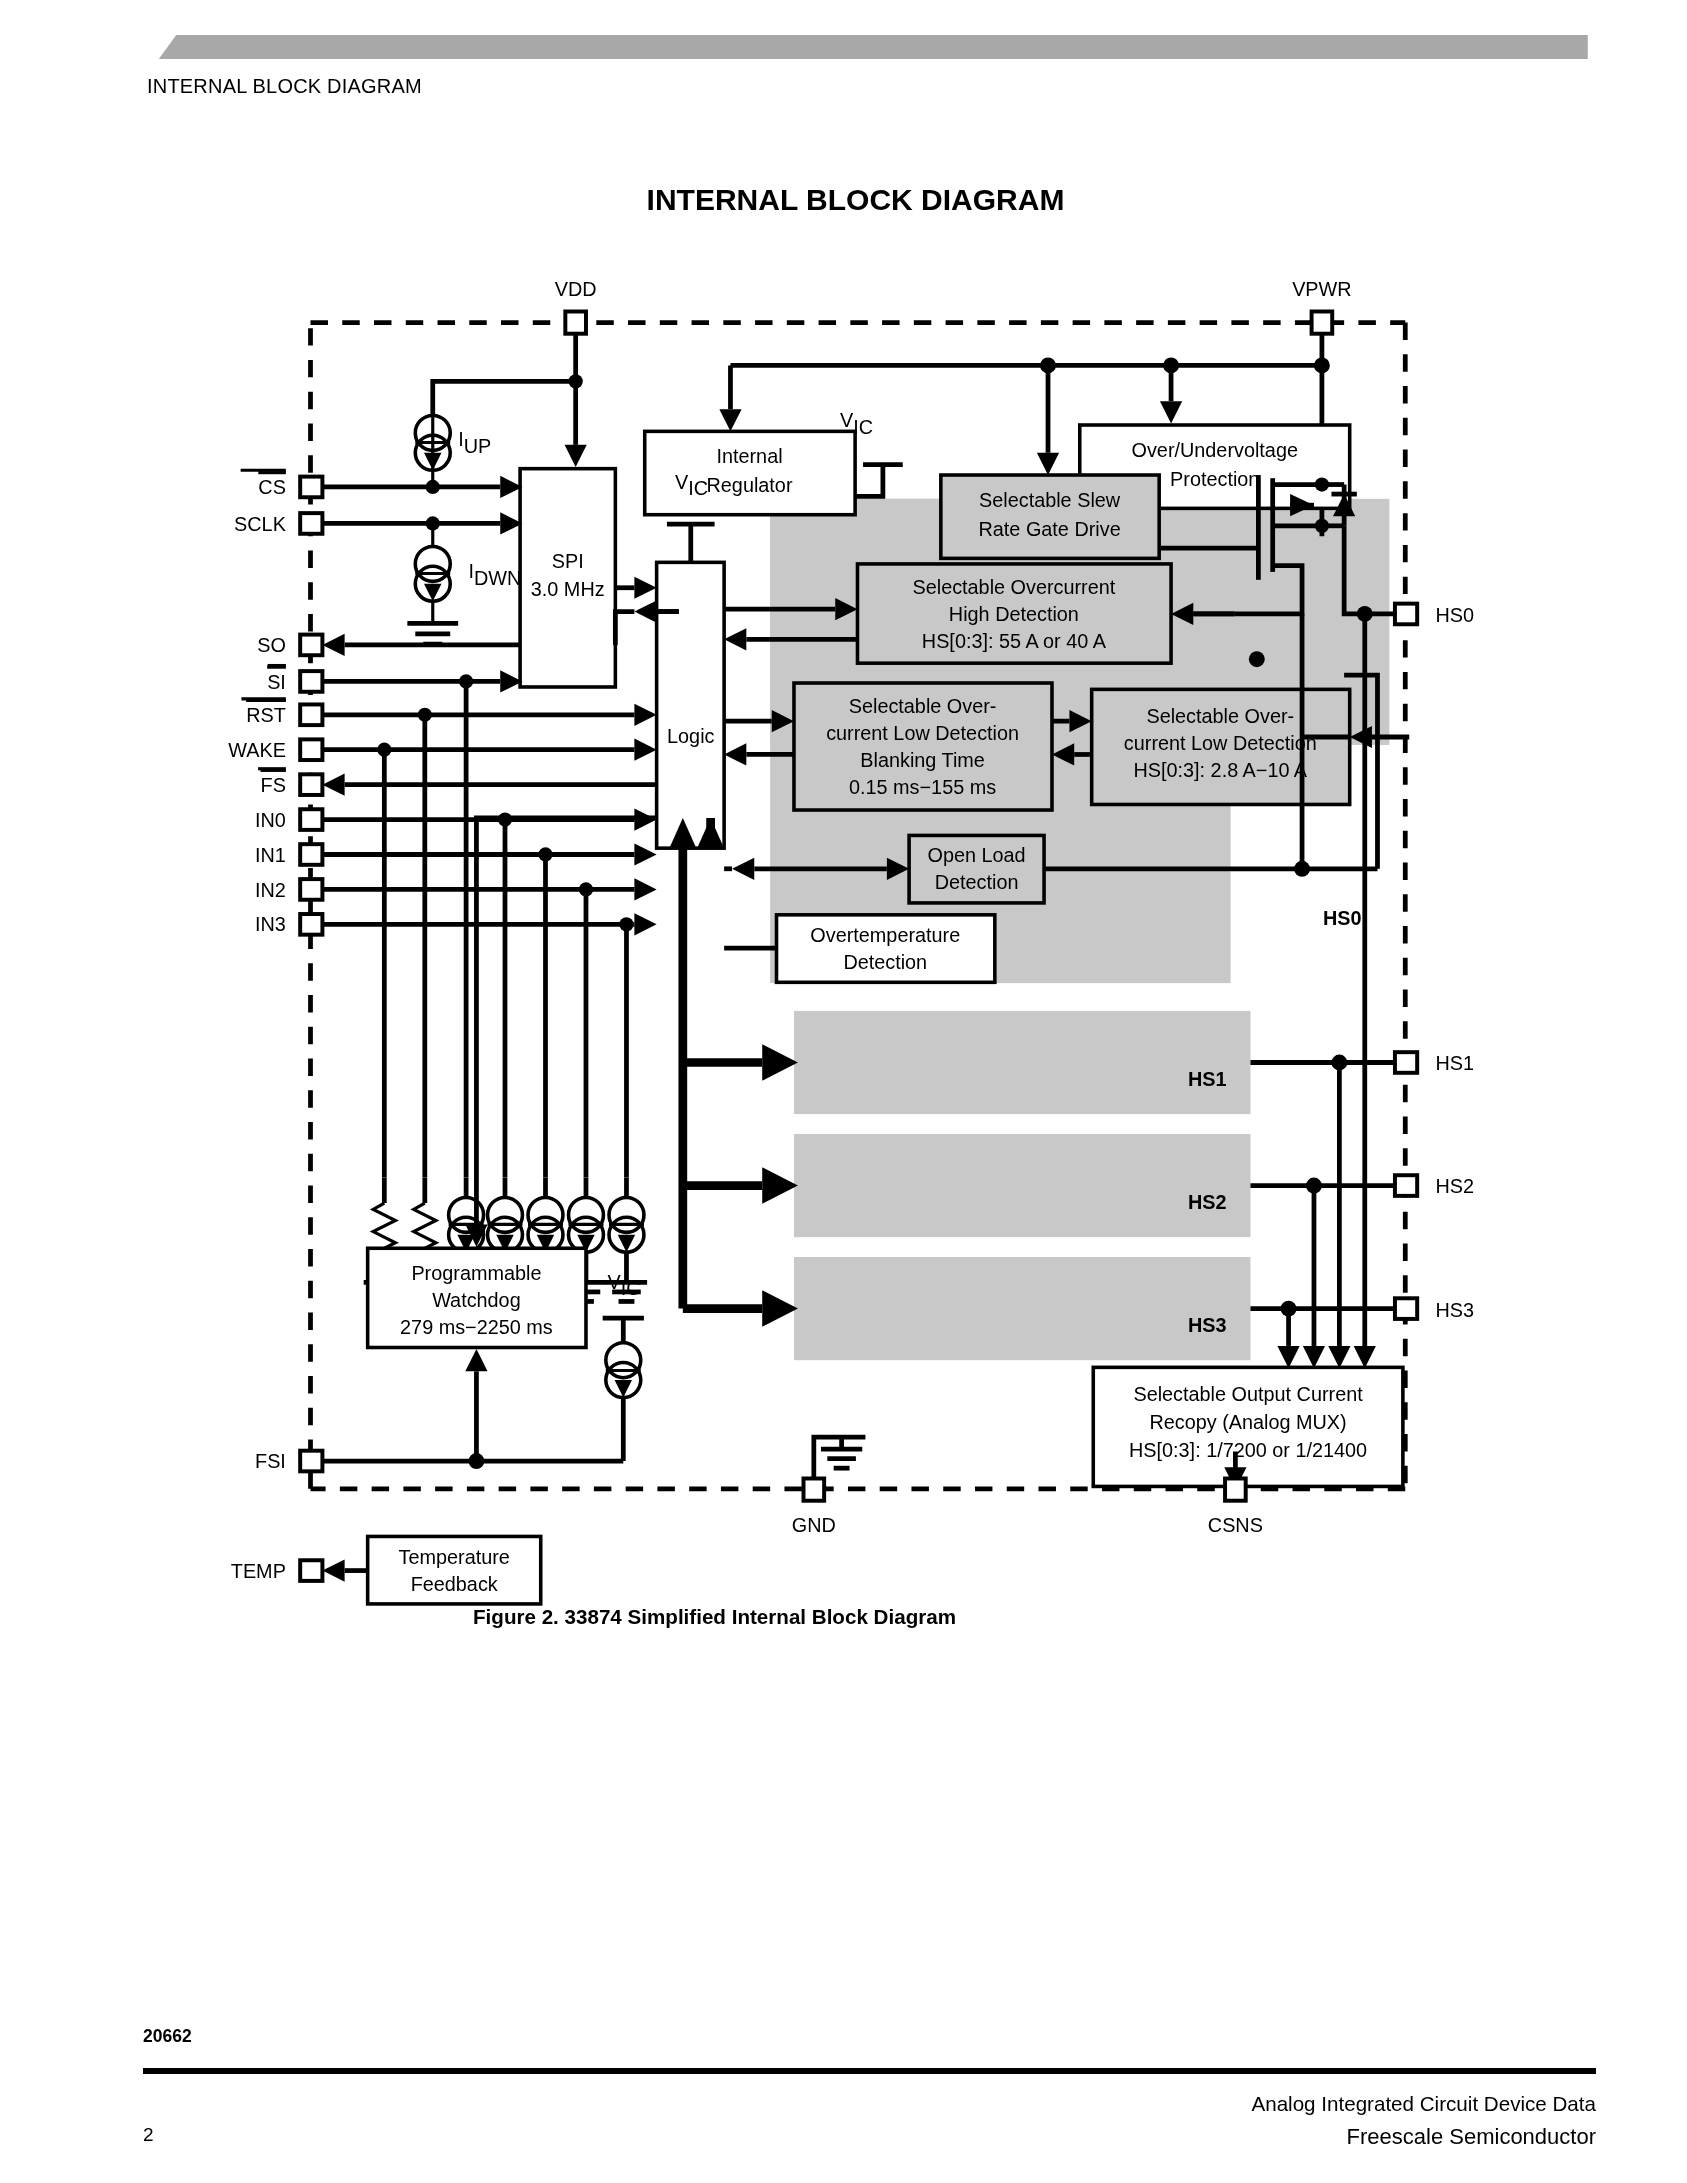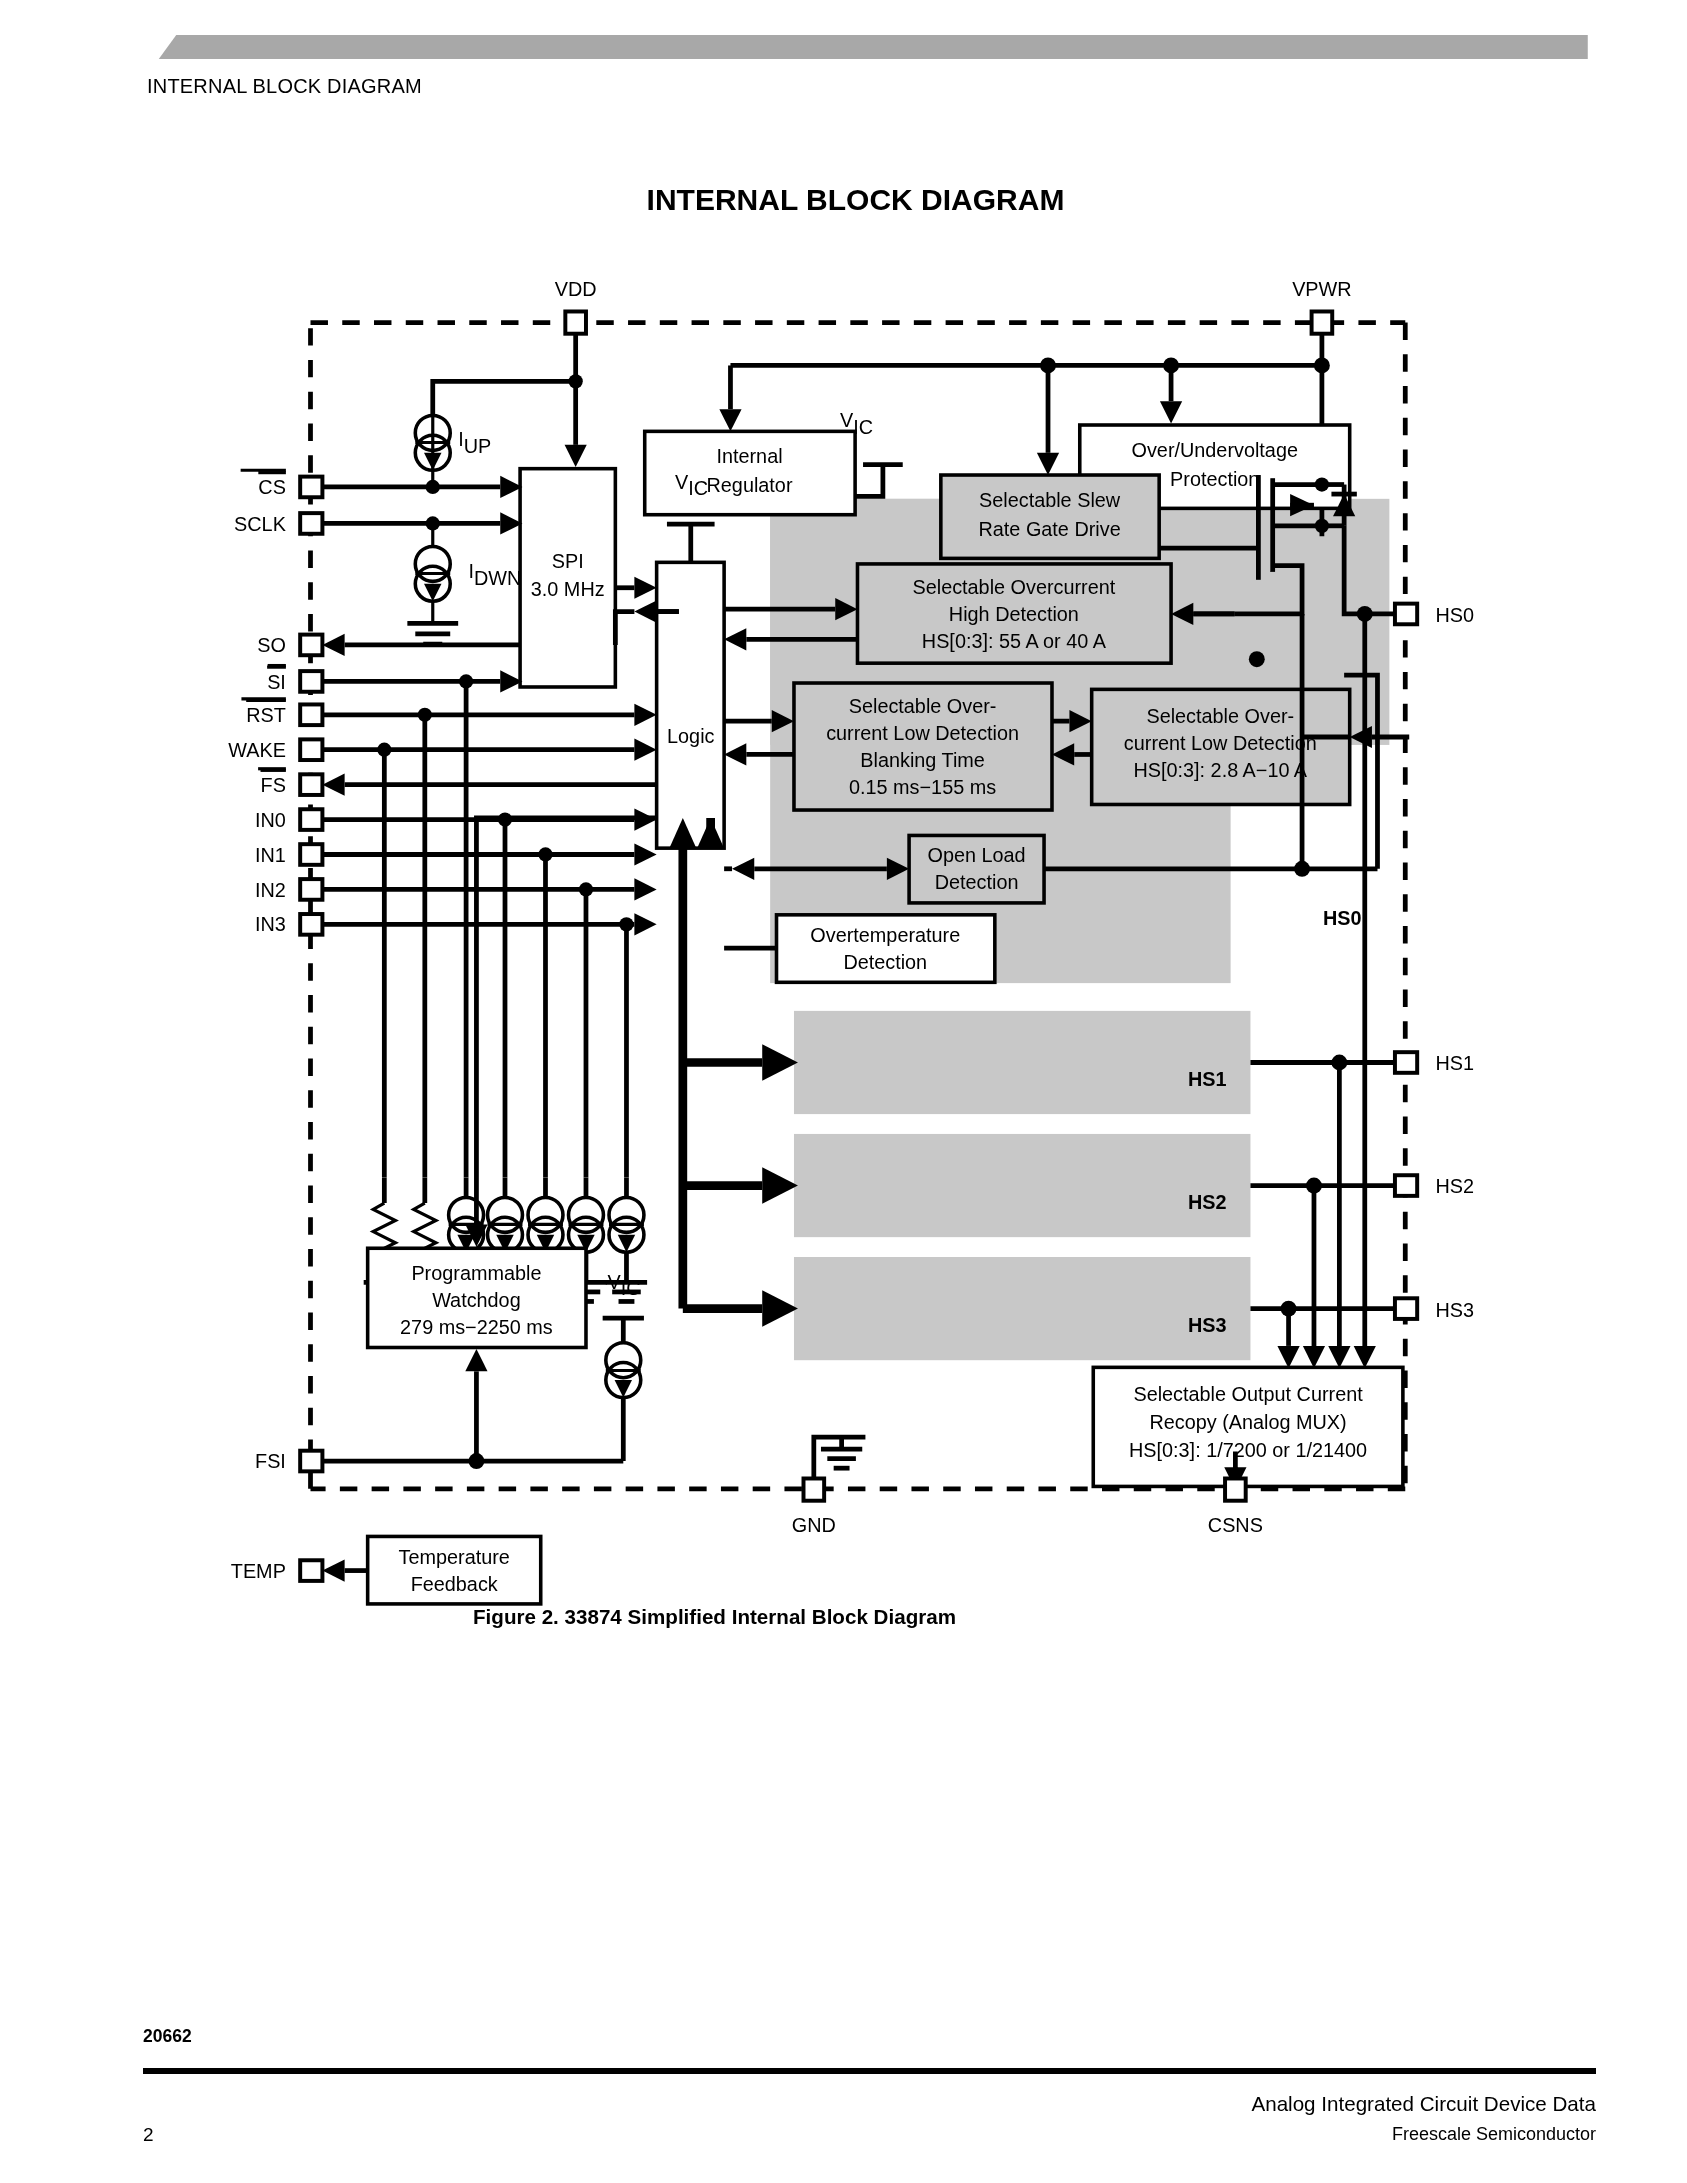--- a/index.html
+++ b/index.html
@@ -18,21 +18,21 @@
   
   .figwrap{position:absolute;left:12px;top:262px;width:1687px;height:1366px;}
   .figwrap svg{display:block;}
   .figcap{position:absolute;left:0;top:1605px;width:1429px;text-align:center;font-size:20.6px;font-weight:bold;}
 
   
   .ft-code{position:absolute;left:143px;top:2026px;font-size:17.5px;font-weight:bold;}
   .ft-rule{position:absolute;left:143px;top:2068px;width:1453px;height:5.6px;background:#000;}
   .ft-pg{position:absolute;left:143px;top:2124px;font-size:19px;}
   .ft-r1{position:absolute;right:91px;top:2092px;font-size:20.6px;text-align:center;}
-  .ft-r2{position:absolute;right:91px;top:2124px;font-size:18px;text-align:right;}
+  .ft-r2{position:absolute;right:91px;top:2124px;font-size:22px;text-align:right;}
 
   
   text{font-family:"Liberation Sans",sans-serif;font-size:25px;fill:#000;}
   text.bold{font-weight:bold;}
   .ln{stroke:#000;stroke-width:4;fill:none;}
   .ln2{stroke:#000;stroke-width:6;fill:none;}
   .thk{stroke:#000;stroke-width:11;fill:none;}
   .bx{fill:#fff;stroke:#000;stroke-width:4.5;}
   .bxg{fill:#c8c8c8;stroke:#000;stroke-width:4.5;}
   .gray{fill:#c8c8c8;stroke:none;}

